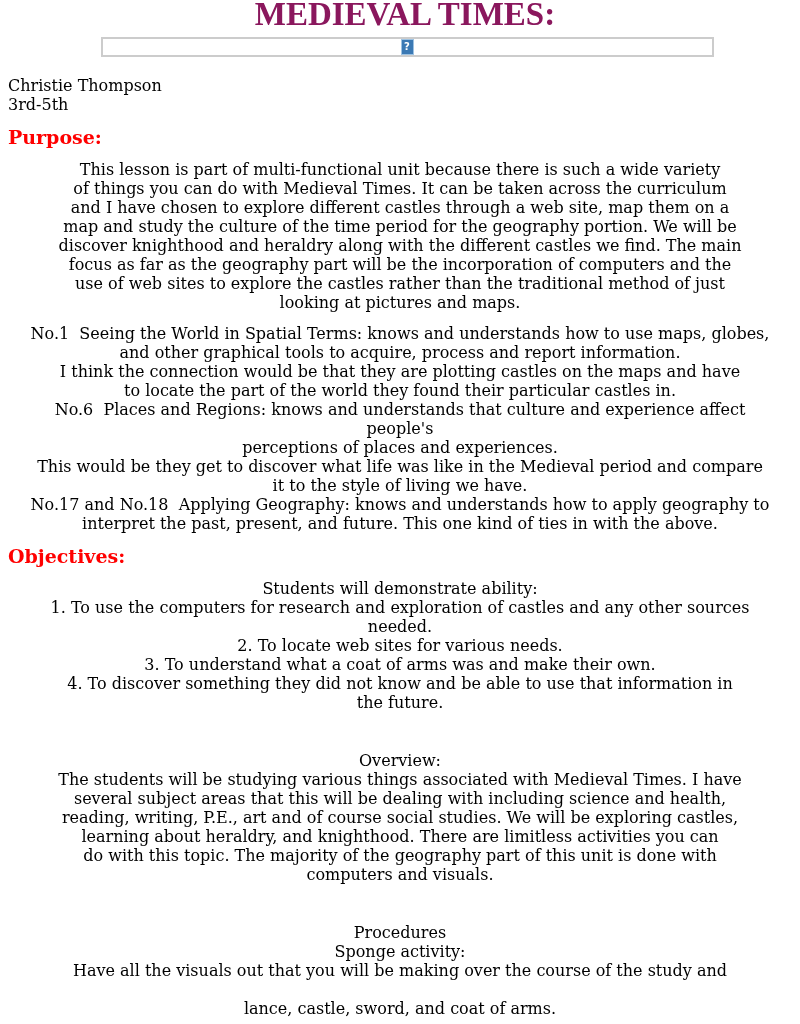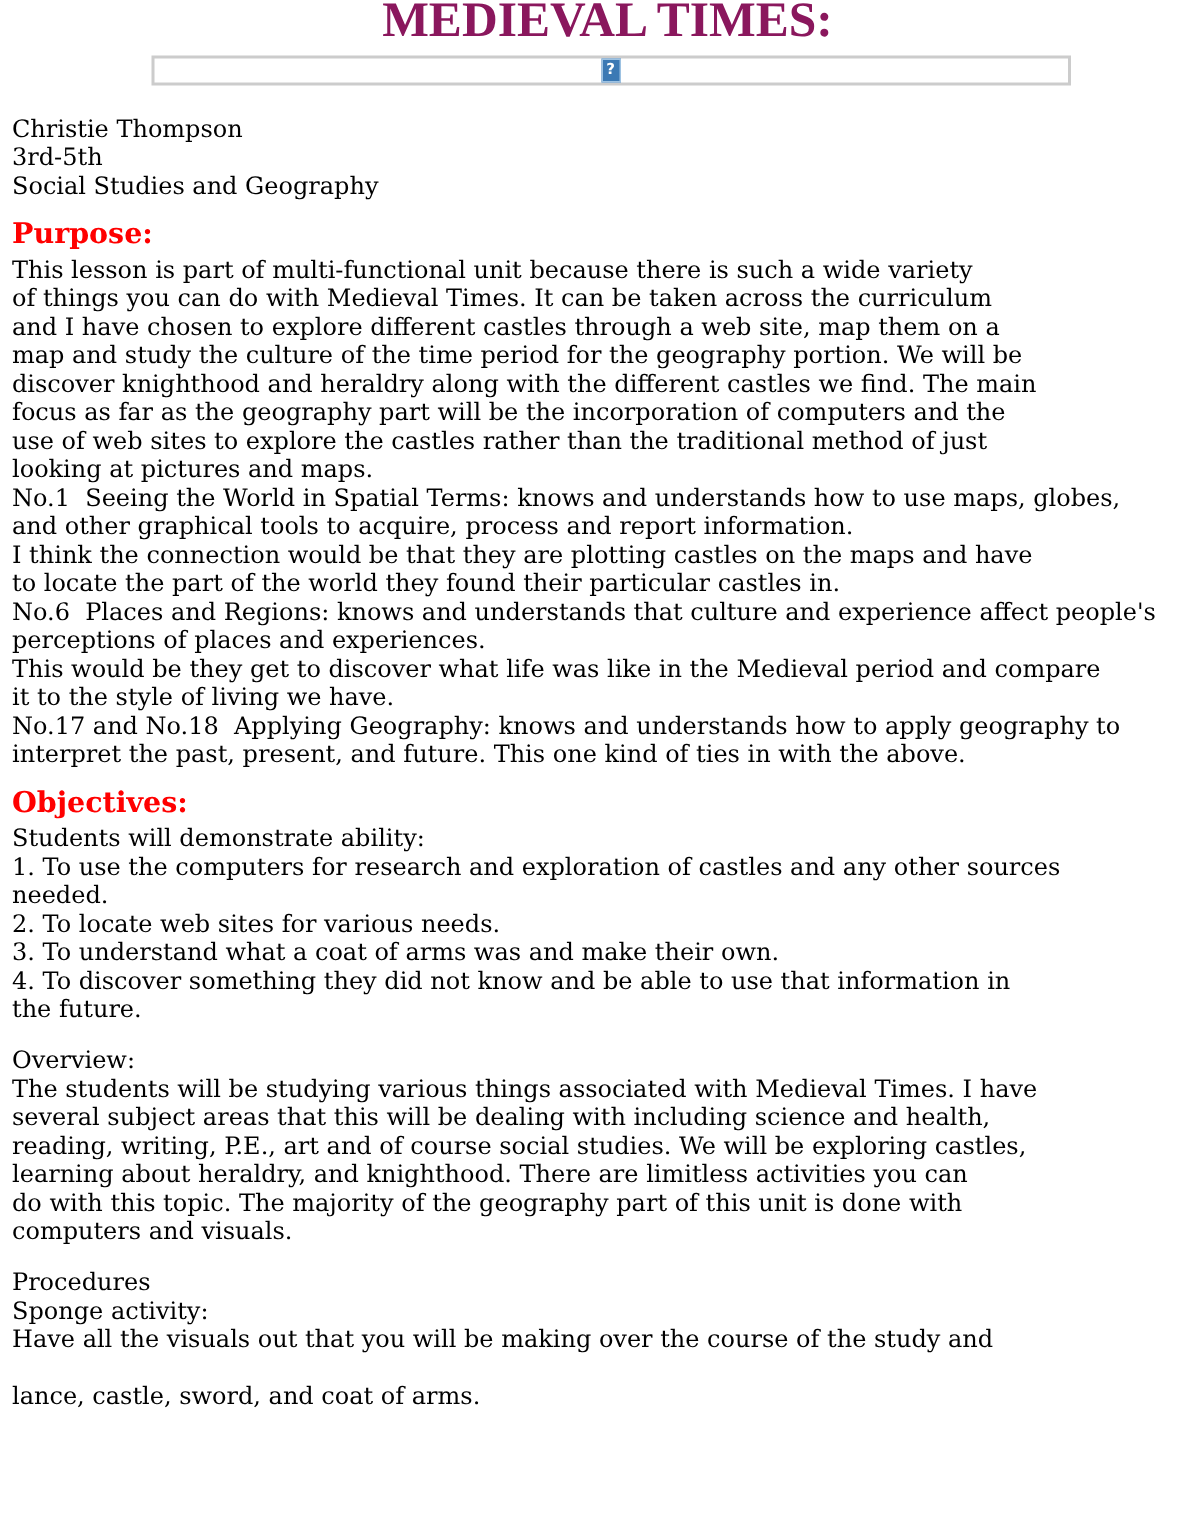--- a/index.html
+++ b/index.html
@@ -66,35 +66,36 @@
   }
   h3.section-heading {
     color: var(--heading-color);
     font-family: "DejaVu Serif", serif;
     font-weight: bold;
     font-size: 19px;
     line-height: 22px;
     margin: 12px 0 3px 0;
   }
   p.body-lines {
-    margin: 0;
+    margin: 12px;
     white-space: pre-wrap;
+    text-align: center;
   }
   .block-gap { height: 15px; }
 </style>
 </head>
 <body>
 
 <h1 class="page-title"><span>MEDIEVAL TIMES:</span><br></h1>
 
 <div class="img-frame">
   <span class="broken-img-icon">?</span>
 </div>
 
-<p class="byline"><span>Christie Thompson</span><br><span>3rd-5th</span><br><span>Social Studies and Geography</span></p>
+<p class="byline"><span>Christie Thompson</span><br><span>3rd-5th</span><br></p>
 
 <div>
     <h3 class="section-heading">Purpose:</h3>
     <p class="body-lines"><span>This lesson is part of multi-functional unit because there is such a wide variety</span><br><span>of things you can do with Medieval Times. It can be taken across the curriculum</span><br><span>and I have chosen to explore different castles through a web site, map them on a</span><br><span>map and study the culture of the time period for the geography portion. We will be</span><br><span>discover knighthood and heraldry along with the different castles we find. The main</span><br><span>focus as far as the geography part will be the incorporation of computers and the</span><br><span>use of web sites to explore the castles rather than the traditional method of just</span><br><span>looking at pictures and maps.</span></p>
     <p class="body-lines"><span>No.1  Seeing the World in Spatial Terms: knows and understands how to use maps, globes,</span><br><span>and other graphical tools to acquire, process and report information.</span><br><span>I think the connection would be that they are plotting castles on the maps and have</span><br><span>to locate the part of the world they found their particular castles in.</span><br><span>No.6  Places and Regions: knows and understands that culture and experience affect people's</span><br><span>perceptions of places and experiences.</span><br><span>This would be they get to discover what life was like in the Medieval period and compare</span><br><span>it to the style of living we have.</span><br><span>No.17 and No.18  Applying Geography: knows and understands how to apply geography to</span><br><span>interpret the past, present, and future. This one kind of ties in with the above.</span></p>
     <h3 class="section-heading">Objectives:</h3>
     <p class="body-lines"><span>Students will demonstrate ability:</span><br><span>1. To use the computers for research and exploration of castles and any other sources</span><br><span>needed.</span><br><span>2. To locate web sites for various needs.</span><br><span>3. To understand what a coat of arms was and make their own.</span><br><span>4. To discover something they did not know and be able to use that information in</span><br><span>the future.</span></p>
     <div class="block-gap"></div>
     <p class="body-lines"><span>Overview:</span><br><span>The students will be studying various things associated with Medieval Times. I have</span><br><span>several subject areas that this will be dealing with including science and health,</span><br><span>reading, writing, P.E., art and of course social studies. We will be exploring castles,</span><br><span>learning about heraldry, and knighthood. There are limitless activities you can</span><br><span>do with this topic. The majority of the geography part of this unit is done with</span><br><span>computers and visuals.</span></p>
     <div class="block-gap"></div>

